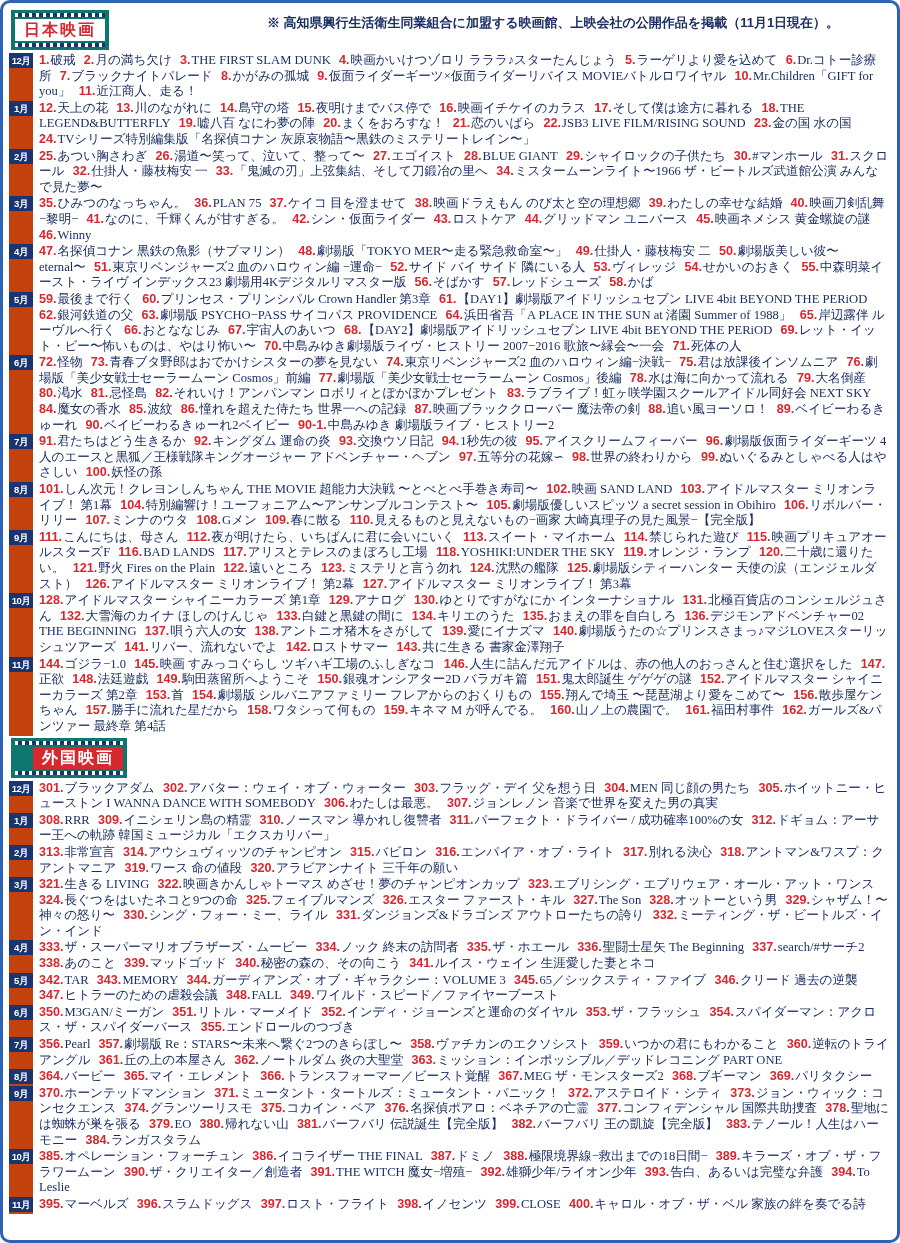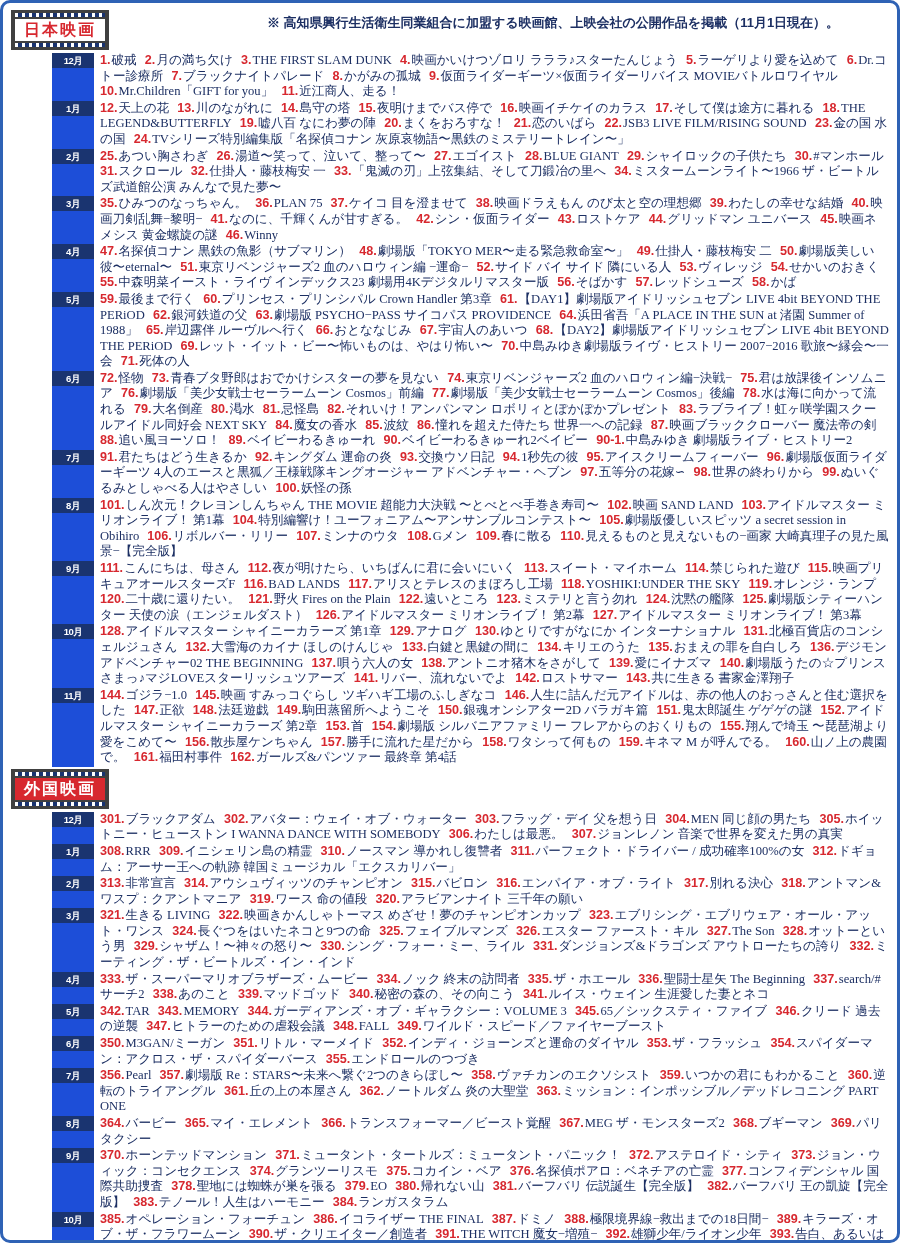--- a/index.html
+++ b/index.html
@@ -10,35 +10,35 @@
     background:#fff;
     font-family:"Liberation Sans",sans-serif;
   }
   .header-bar{
     background:#1a3470;color:#fff;
     font:700 20px/33px "Liberation Sans",sans-serif;
     padding:0 8px;white-space:nowrap;letter-spacing:0px;
     margin-bottom:4px;
   }
   .badge-row{display:flex;align-items:flex-start;margin:2px 2px 3px 2px;}
-  .film-badge{display:inline-block;background:#404040;padding:3px 4px;flex:none;}
+  .film-badge{display:inline-block;background:#0f766e;padding:3px 4px;flex:none;}
   .perf{height:4px;background:repeating-linear-gradient(90deg,#fff 0 3px,#1a3470 3px 7px);}
   .badge-inner{
     margin:2px 0;padding:1px 9px;
     font:700 16px/20px "Liberation Sans",sans-serif;letter-spacing:2px;
   }
   .badge-inner.jp{background:#fff;color:#d7282f;}
-  .badge-inner.fr{background:#d7282f;color:#fff;}
+  .badge-inner.fr{background:#d7282f;color:#fff;margin-left:18px;}
   .note{
     flex:1;padding-left:158px;padding-top:3px;
     font:600 13px/1.5 "Liberation Sans",sans-serif;color:#1c2f63;
   }
   .months{margin:0 0 2px 0;}
   .month-row{display:flex;align-items:stretch;}
-  .gutter{width:42px;flex:none;background:#1d4ed8;display:flex;flex-direction:column;margin-left:43px;}
+  .gutter{width:24px;flex:none;background:#c2410c;display:flex;flex-direction:column;}
   .month-label{
     background:#1a3470;color:#fff;text-align:center;
     font:700 9.5px/15px "Liberation Sans",sans-serif;letter-spacing:-0.5px;
   }
   .entries{
     flex:1;padding:0 2px 1px 6px;
     font:12.6px/15.6px "Liberation Serif","DejaVu Serif",serif;
     color:#1c2f63;
   }
   .entry{margin-right:5px;}

